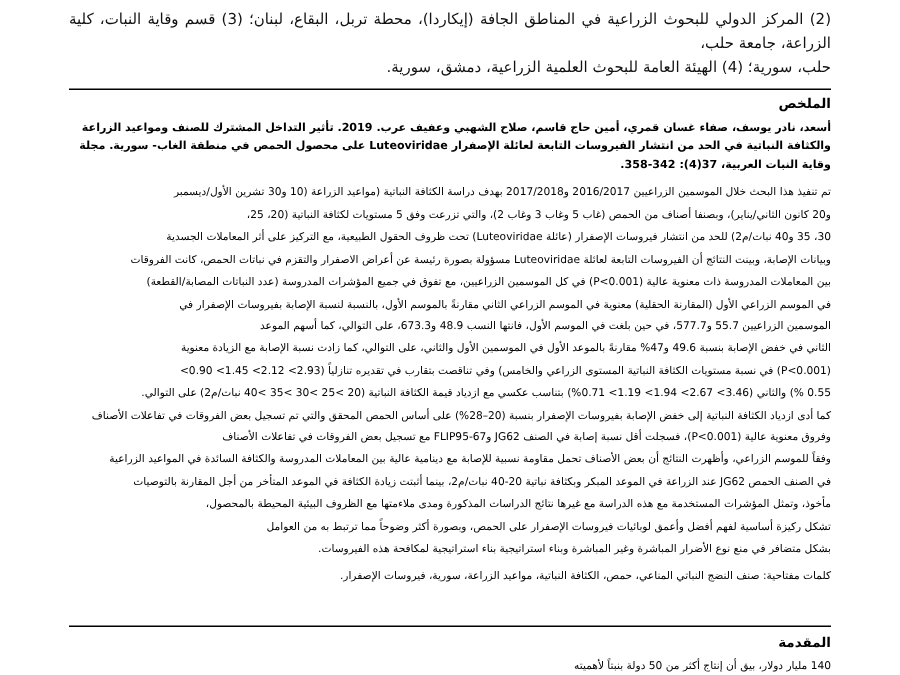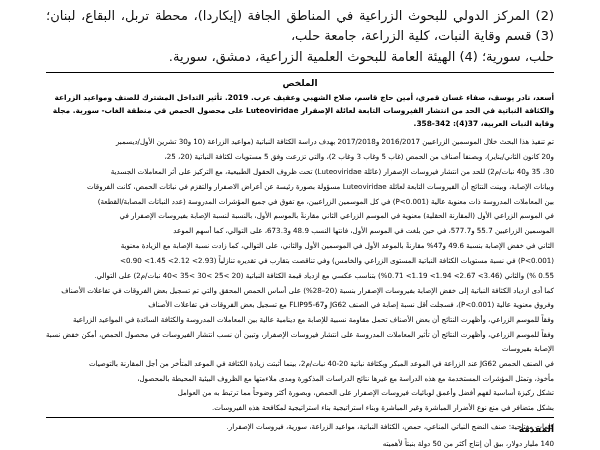--- a/index.html
+++ b/index.html
@@ -14,35 +14,34 @@
     position:relative;
     width:600px;height:450px;
     padding:0;
     box-sizing:border-box;
   }
   .inner{
     padding:6px 46px 0 46px;
     box-sizing:border-box;
   }
   .affil{
-    font-size:13px;
+    font-size:10px;
     line-height:1.55;
     text-align:justify;
     direction:rtl;
     color:#111;
   }
   .affil div{margin-bottom:1px;}
   .rule{
     border:0;
     border-top:1px solid #000;
     margin:5px 0 5px 0;
     width:100%;
   }
   .section-title{
-    text-align:center;
     font-weight:bold;
     font-size:9px;
     margin:2px 0 4px 0;
     direction:rtl;
   }
   .citation{
     font-size:7.4px;
     line-height:1.75;
     text-align:justify;
     direction:rtl;
@@ -115,21 +114,20 @@
       <p>وبيانات الإصابة، وبينت النتائج أن الفيروسات التابعة لعائلة Luteoviridae مسؤولة بصورة رئيسة عن أعراض الاصفرار والتقزم في نباتات الحمص، كانت الفروقات</p>
       <p>بين المعاملات المدروسة ذات معنوية عالية (0.001&gt;P) في كل الموسمين الزراعيين، مع تفوق في جميع المؤشرات المدروسة (عدد النباتات المصابة/القطعة)</p>
       <p>في الموسم الزراعي الأول (المقارنة الحقلية) معنوية في الموسم الزراعي الثاني مقارنةً بالموسم الأول، بالنسبة لنسبة الإصابة بفيروسات الإصفرار في</p>
       <p>الموسمين الزراعيين 55.7 و577.7، في حين بلغت في الموسم الأول، فانتها النسب 48.9 و673.3، على التوالي، كما أسهم الموعد</p>
       <p>الثاني في خفض الإصابة بنسبة 49.6 و47% مقارنةً بالموعد الأول في الموسمين الأول والثاني، على التوالي، كما زادت نسبة الإصابة مع الزيادة معنوية</p>
       <p>(0.001&gt;P) في نسبة مستويات الكثافة النباتية المستوى الزراعي والخامس) وفي تناقصت بتقارب في تقديره تنازلياً (2.93&gt; 2.12&gt; 1.45&gt; 0.90&gt;</p>
       <p>0.55 %) والثاني (3.46&gt; 2.67&gt; 1.94&gt; 1.19&gt; 0.71%) بتناسب عكسي مع ازدياد قيمة الكثافة النباتية (20 &gt;25 &gt;30 &gt;35 &gt;40 نبات/م2) على التوالي.</p>
       <p>كما أدى ازدياد الكثافة النباتية إلى خفض الإصابة بفيروسات الإصفرار بنسبة (20–28%) على أساس الحمص المحقق والتي تم تسجيل بعض الفروقات في تفاعلات الأصناف</p>
       <p>وفروق معنوية عالية (0.001&gt;P)، فسجلت أقل نسبة إصابة في الصنف JG62 وFLIP95-67 مع تسجيل بعض الفروقات في تفاعلات الأصناف</p>
       <p>وفقاً للموسم الزراعي، وأظهرت النتائج أن بعض الأصناف تحمل مقاومة نسبية للإصابة مع دينامية عالية بين المعاملات المدروسة والكثافة السائدة في المواعيد الزراعية</p>
-      <p>وفقاً للموسم الزراعي، وأظهرت النتائج أن تأثير المعاملات المدروسة على انتشار فيروسات الإصفرار، وتبين أن نسب انتشار الفيروسات في محصول الحمص، أمكن خفض نسبة الإصابة بفيروسات</p>
       <p>في الصنف الحمص JG62 عند الزراعة في الموعد المبكر وبكثافة نباتية 20-40 نبات/م2، بينما أثبتت زيادة الكثافة في الموعد المتأخر من أجل المقارنة بالتوصيات</p>
       <p>مأخوذ، وتمثل المؤشرات المستخدمة مع هذه الدراسة مع غيرها نتائج الدراسات المذكورة ومدى ملاءمتها مع الظروف البيئية المحيطة بالمحصول،</p>
       <p>تشكل ركيزة أساسية لفهم أفضل وأعمق لوبائيات فيروسات الإصفرار على الحمص، وبصورة أكثر وضوحاً مما ترتبط به من العوامل</p>
       <p>بشكل متضافر في منع نوع الأضرار المباشرة وغير المباشرة وبناء استراتيجية بناء استراتيجية لمكافحة هذه الفيروسات.</p>
       <p></p>
     </div>
 
     <div class="keywords">
       <b>كلمات مفتاحية:</b>
       <span>صنف النضج النباتي المناعي، حمص، الكثافة النباتية، مواعيد الزراعة، سورية، فيروسات الإصفرار.</span>

